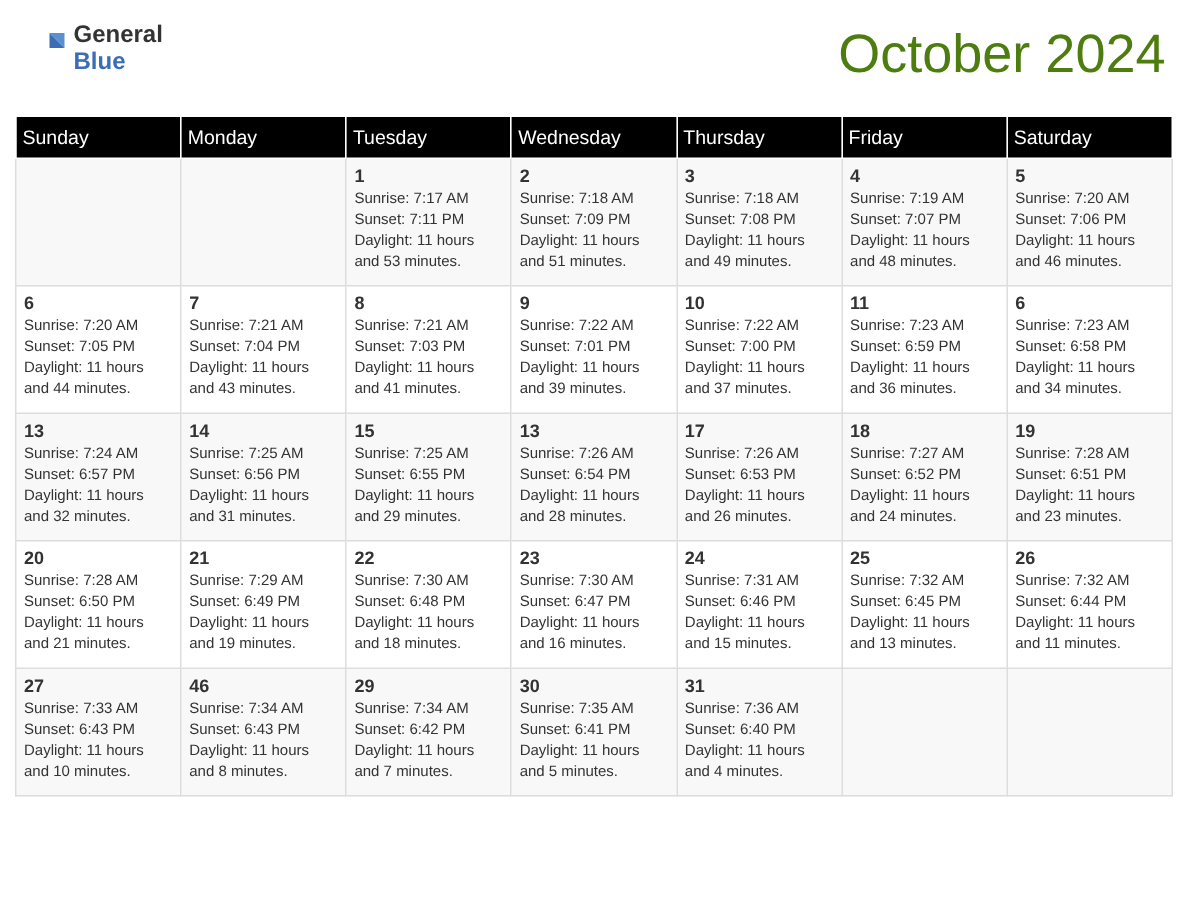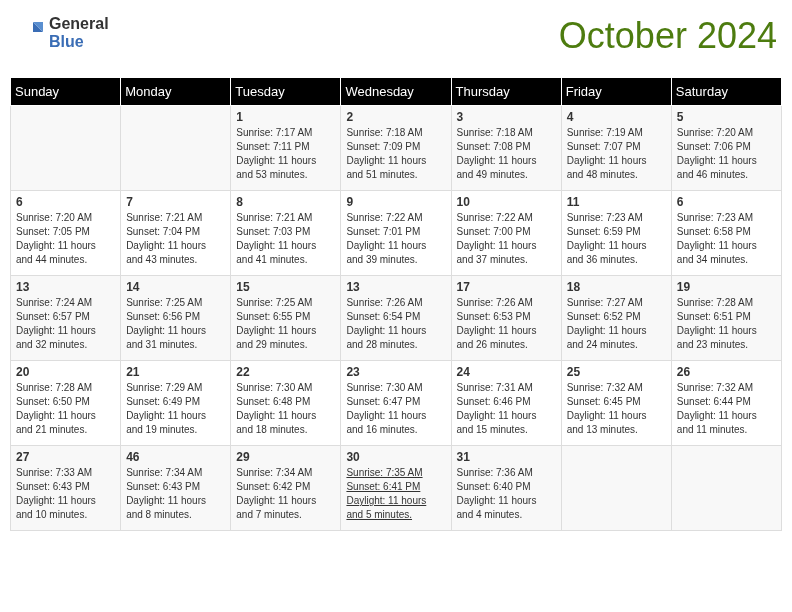--- a/index.html
+++ b/index.html
@@ -310,21 +310,21 @@
 Daylight: 11 hours and 8 minutes.</div>
         </td>
         <td>
           <span class="day-number">29</span>
           <div class="day-info" style="white-space: pre-line;">Sunrise: 7:34 AM
 Sunset: 6:42 PM
 Daylight: 11 hours and 7 minutes.</div>
         </td>
         <td>
           <span class="day-number">30</span>
-          <div class="day-info" style="white-space: pre-line; text-decoration: underline;">Sunrise: 7:35 AM
+          <div class="day-info" style="white-space: pre-line;">Sunrise: 7:35 AM
 Sunset: 6:41 PM
 Daylight: 11 hours and 5 minutes.</div>
         </td>
         <td>
           <span class="day-number">31</span>
           <div class="day-info" style="white-space: pre-line;">Sunrise: 7:36 AM
 Sunset: 6:40 PM
 Daylight: 11 hours and 4 minutes.</div>
         </td>
         <td class="empty-cell"></td>

